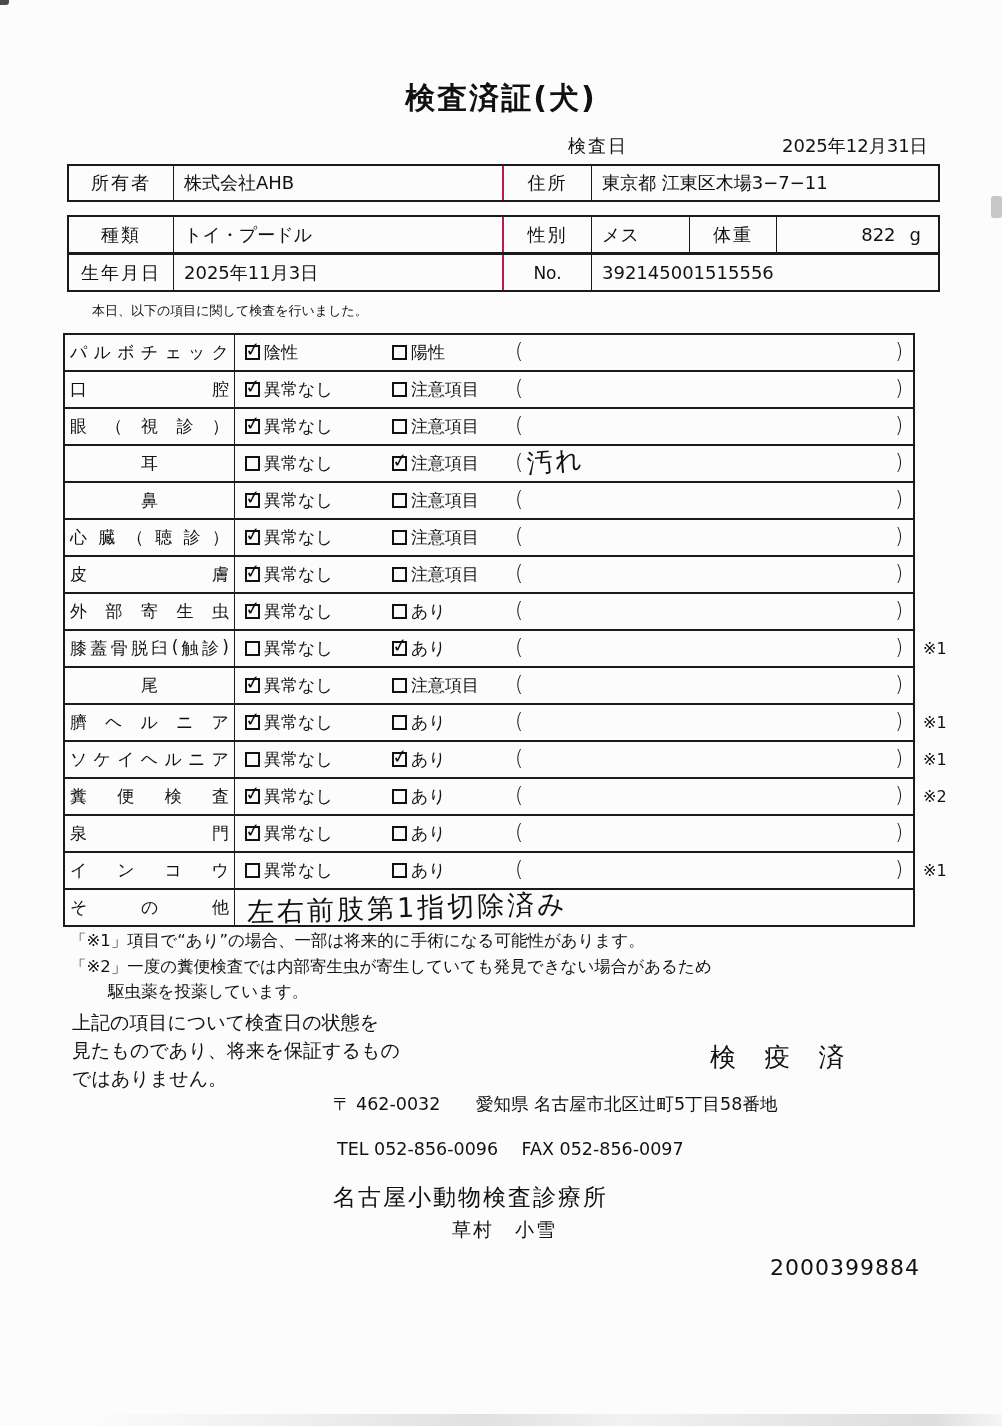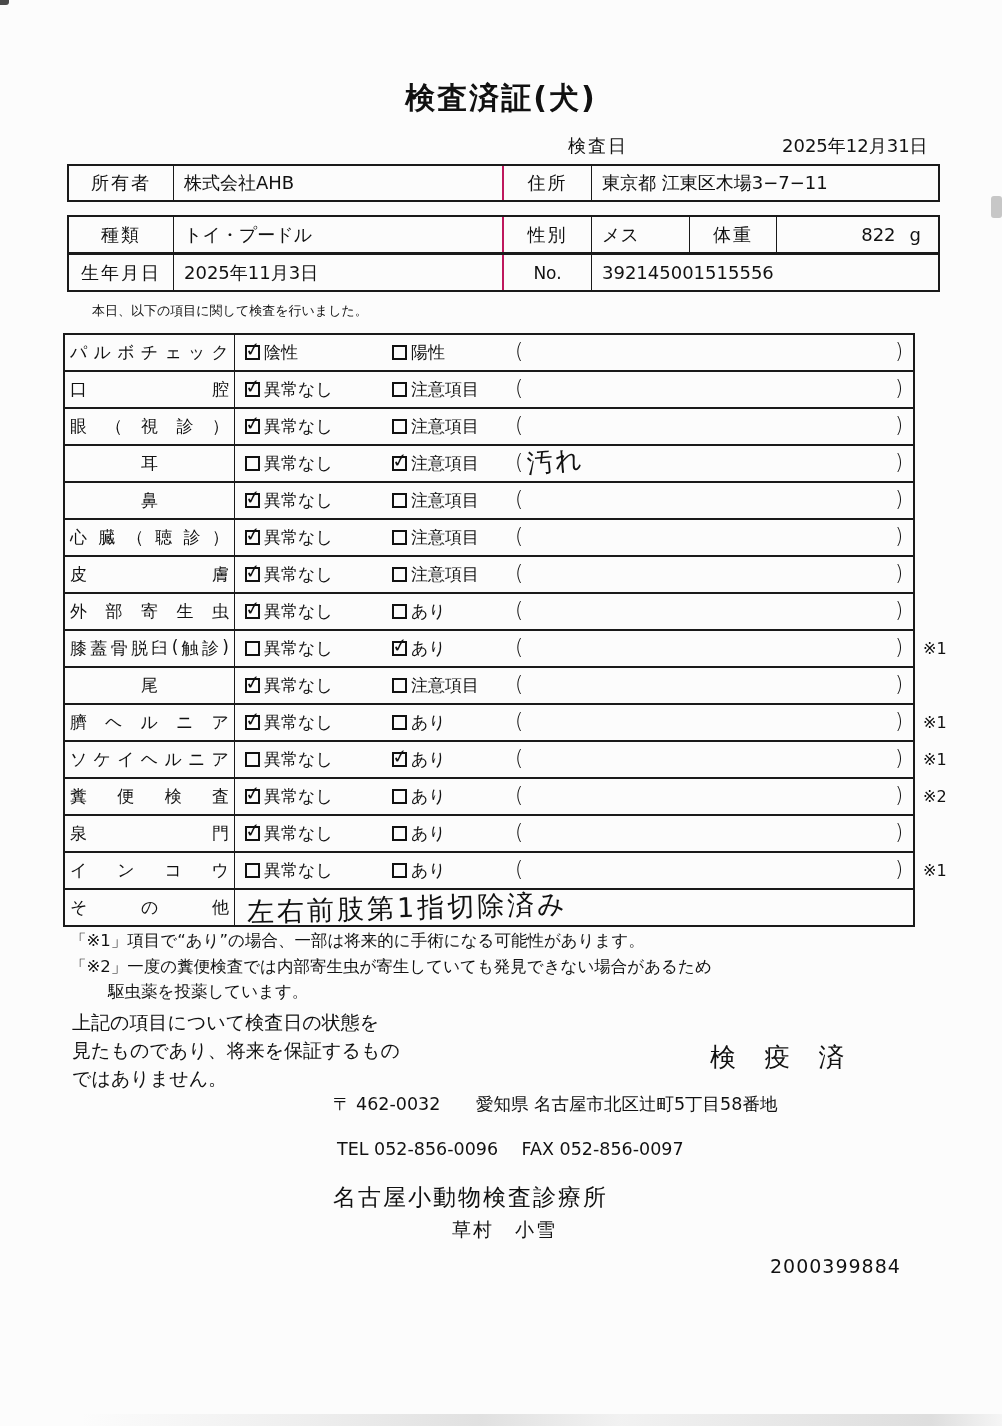--- a/index.html
+++ b/index.html
@@ -67,21 +67,21 @@
 
   .disclaimer{top:1008px;left:72px;font-size:19px;line-height:28px;font-weight:500;}
   .stamp{top:1040px;left:710px;font-size:26px;letter-spacing:10px;font-weight:500;}
 
   .addr{top:1092px;left:333px;font-size:17.5px;}
   .addr .gap{display:inline-block;width:30px;}
   .tel{top:1139px;left:337px;font-size:17.5px;}
   .tel .gap{display:inline-block;width:18px;}
   .clinic{top:1182px;left:333px;font-size:23px;letter-spacing:2px;font-weight:500;}
   .vet{top:1217px;left:452px;font-size:19px;letter-spacing:2px;}
-  .serial{top:1255px;left:770px;font-size:19px;letter-spacing:1px;text-align:center;}
+  .serial{top:1255px;left:770px;font-size:22px;letter-spacing:1px;text-align:center;}
 
   
   .artifact-tl{top:0;left:0;width:9px;height:5px;background:#2a2a2a;border-radius:0 0 3px 0;opacity:.85;}
   .artifact-right{top:196px;left:991px;width:11px;height:22px;background:#9a9a9a;border-radius:3px;opacity:.55;}
   .artifact-bottom{bottom:0;left:0;width:1002px;height:12px;
     background:linear-gradient(90deg,rgba(120,120,120,0) 8%,rgba(120,120,120,.10) 30%,rgba(100,100,100,.18) 48%,rgba(120,120,120,.08) 62%,rgba(100,100,100,.20) 93%,rgba(120,120,120,.05) 100%);}
 </style>
 </head>
 <body>
 

